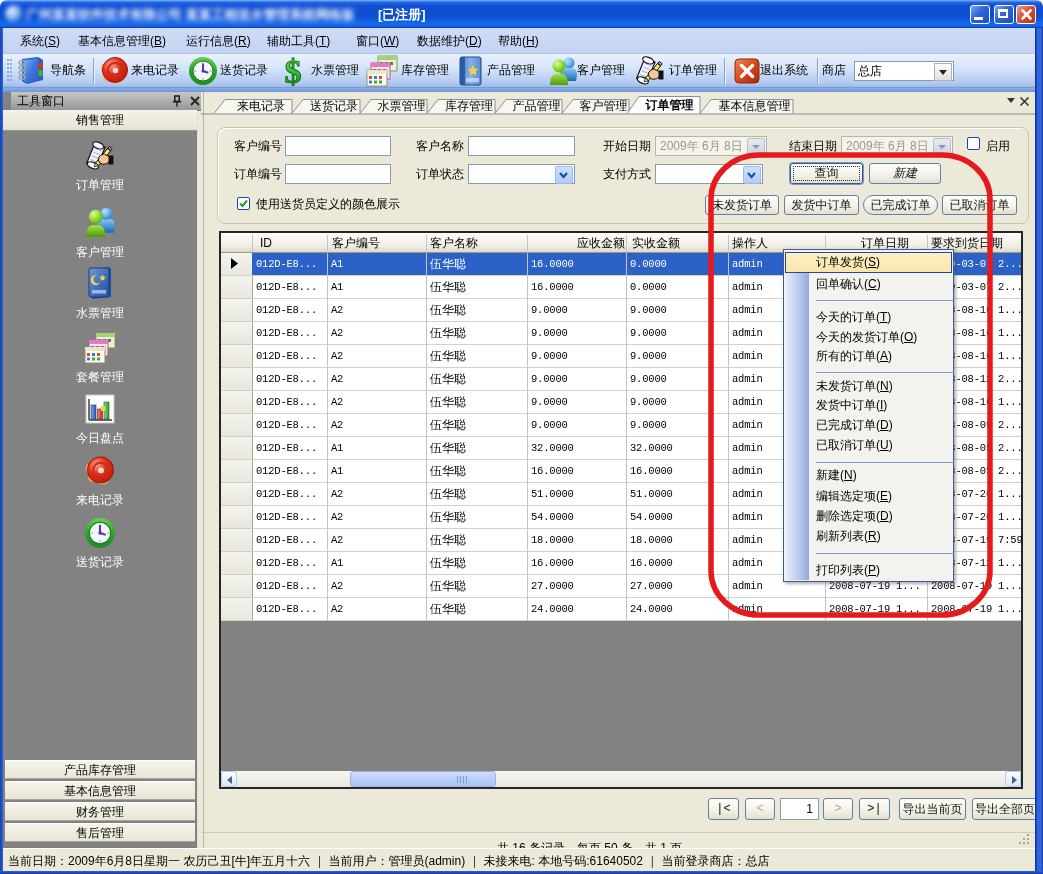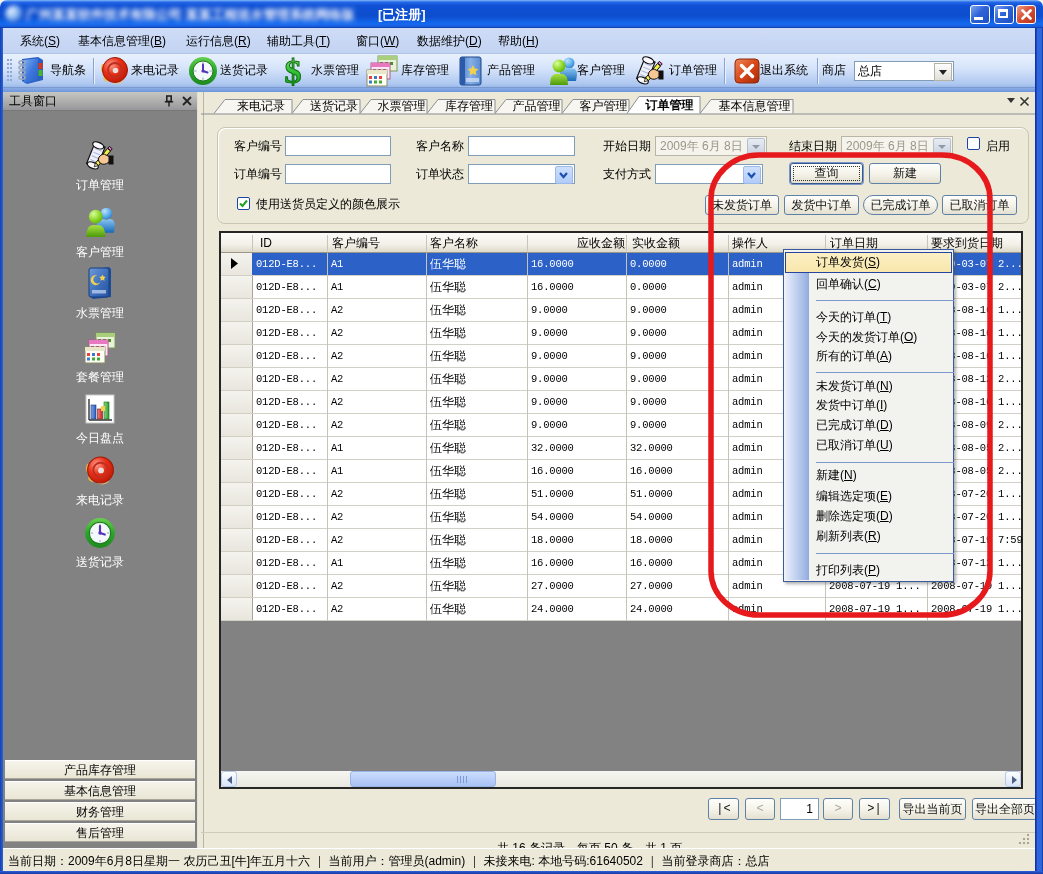--- a/index.html
+++ b/index.html
@@ -258,35 +258,36 @@
 <div class="a" style="left:3px;top:2px;line-height:14px;">总店</div>
 <div class="a" style="right:1px;top:1px;width:16px;height:16px;background:linear-gradient(#FDFDFD,#E0DFD8);border:1px solid #B5B2A4;">
           <div class="a" style="left:4px;top:6px;width:0;height:0;border:4px solid transparent;border-top:5px solid #222;"></div>
         </div>
 </div>
 </div>
 
 <div class="a" style="left:3px;top:88px;width:1037px;height:4px;background:linear-gradient(#8AACE6,#6E96DC);"></div>
 
 <div class="a" id="dock" style="left:3px;top:92px;width:195px;height:756px;background:#828282;border-right:1px solid #E4E1D2;box-sizing:border-box;">
-<div class="a" style="left:0;top:0;width:194px;height:18px;background:linear-gradient(#C6C6C2,#97979B);border-bottom:1px solid #787878;">
+<div class="a" style="left:8px;top:0;width:194px;height:18px;background:linear-gradient(#C6C6C2,#97979B);border-bottom:1px solid #787878;">
   <div class="lbl" style="left:6px;top:-1px;color:#000;">工具窗口</div>
   <svg class="a" style="left:160px;top:3px;" width="12" height="12" viewBox="0 0 12 12">
           <g stroke="#1A1A1A" fill="none">
             <rect x="3.8" y="1" width="4.4" height="5.4" stroke-width="1.5"></rect>
             <path d="M1.8 6.8 h8.4" stroke-width="1.4"></path>
             <path d="M6 7 v4.4" stroke-width="1.4"></path>
           </g>
         </svg>
   <svg class="a" style="left:178px;top:3px;" width="12" height="12" viewBox="0 0 12 12">
           <g stroke="#222" stroke-width="1.8">
             <path d="M2 2 L10 10 M10 2 L2 10"></path>
           </g>
         </svg>
 </div>
+<div class="a" style="left:0;top:18px;width:194px;height:20px;background:linear-gradient(#F4F2EA,#E6E3D3);border-bottom:1px solid #9A968A;text-align:center;line-height:20px;color:#000;">销售管理</div>
 
 <div class="dockitem" style="top:48px;"><svg width="36" height="32" viewBox="0 0 36 32">
 <g transform="rotate(22 13 16)">
 <rect x="8" y="4" width="11" height="22" fill="#EEF0FA" stroke="#111" stroke-width="1.2"></rect>
 <g stroke="#AAB4D8" stroke-width="1">
               <path d="M10 9 h7 M10 13 h7 M10 17 h7 M10 21 h7"></path>
             </g>
 <ellipse cx="12" cy="5" rx="5.8" ry="3" fill="#FBFBFF" stroke="#111" stroke-width="1.2"></ellipse>
 <ellipse cx="14.5" cy="25.5" rx="5.8" ry="3" fill="#FBFBFF" stroke="#111" stroke-width="1.2"></ellipse>
 </g>
@@ -476,42 +477,42 @@
 </div>
 <div class="lbl" style="left:385px;top:36px;">支付方式</div>
 <div class="inp" style="left:437px;top:36px;width:108px;height:20px;">
  <div class="a" style="right:1px;top:1px;width:16px;height:16px;border-radius:2px;background:linear-gradient(#CDE0FC,#B2CBF8);border:1px solid #9CB9E8;">
             <svg class="a" style="left:3px;top:5px;" width="9" height="7" viewBox="0 0 9 7">
               <path d="M1 1 L4.5 5 L8 1" stroke="#1C50B0" stroke-width="2.2" fill="none"></path>
             </svg>
           </div>
 </div>
 <div class="btn" style="left:572px;top:35px;width:73px;height:21px;line-height:19px;border:1px solid #34588C;box-shadow:0 0 0 1px #7A96C8;font-family:Liberation Serif, serif;">查询<div class="a" style="left:2px;top:2px;right:2px;bottom:2px;border:1px dotted #333;"></div></div>
-<div class="btn" style="left:651px;top:35px;width:72px;height:21px;line-height:19px;">新建</div>
+<div class="btn" style="left:651px;top:35px;width:72px;height:21px;line-height:19px;font-style:italic;">新建</div>
 
 <div class="a" style="left:19px;top:69px;width:13px;height:13px;background:#fff;border:1px solid #1C45A8;border-radius:2px;box-sizing:border-box;">
           <svg class="a" style="left:1px;top:1px;" width="9" height="9" viewBox="0 0 9 9">
             <path d="M1 4.5 L3.5 7 L8 1.5" stroke="#21A121" stroke-width="2" fill="none"></path>
           </svg>
         </div>
 <div class="lbl" style="left:38px;top:66px;">使用送货员定义的颜色展示</div>
 <div class="btn" style="left:487px;top:67px;width:74px;height:20px;line-height:18px;">未发货订单</div>
 <div class="btn" style="left:566px;top:67px;width:75px;height:20px;line-height:18px;">发货中订单</div>
 <div class="btn" style="left:645px;top:67px;width:75px;height:20px;line-height:18px;border-radius:10px;">已完成订单</div>
 <div class="btn" style="left:724px;top:67px;width:75px;height:20px;line-height:18px;">已取消订单</div>
 </div>
 <div class="a" id="grid" style="left:18px;top:139px;width:804px;height:558px;background:#828282;border:2px solid #262626;box-sizing:border-box;">
 <div class="a" style="left:0;top:0;width:800px;height:20px;background:linear-gradient(#FCFBF8,#F2F0E8 60%,#DEDACA);border-bottom:1px solid #9C978A;box-sizing:border-box;">
 <div class="hcol" style="left:39px;">ID</div>
 <div class="hcol" style="left:111px;">客户编号</div>
 <div class="hcol" style="left:209px;">客户名称</div>
 <div class="hcol" style="left:328px;margin-left:28px;">应收金额</div>
 <div class="hcol" style="left:411px;">实收金额</div>
 <div class="hcol" style="left:511px;">操作人</div>
-<div class="hcol" style="left:609px;">订单日期</div>
+<div class="hcol" style="left:640px;">订单日期</div>
 <div class="hcol" style="left:710px;">要求到货日期</div>
 <div class="a" style="left:31px;top:2px;width:1px;height:16px;background:#C8C4B6;"></div>
 <div class="a" style="left:106px;top:2px;width:1px;height:16px;background:#C8C4B6;"></div>
 <div class="a" style="left:205px;top:2px;width:1px;height:16px;background:#C8C4B6;"></div>
 <div class="a" style="left:306px;top:2px;width:1px;height:16px;background:#C8C4B6;"></div>
 <div class="a" style="left:405px;top:2px;width:1px;height:16px;background:#C8C4B6;"></div>
 <div class="a" style="left:507px;top:2px;width:1px;height:16px;background:#C8C4B6;"></div>
 <div class="a" style="left:604px;top:2px;width:1px;height:16px;background:#C8C4B6;"></div>
 <div class="a" style="left:706px;top:2px;width:1px;height:16px;background:#C8C4B6;"></div>
 </div>

